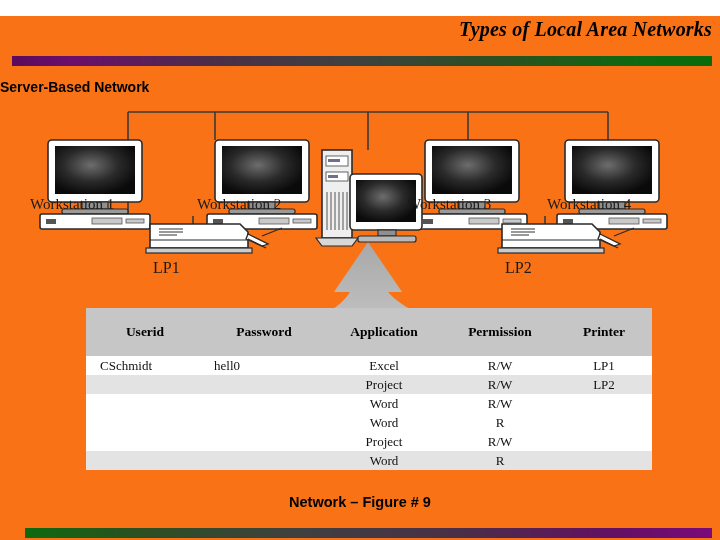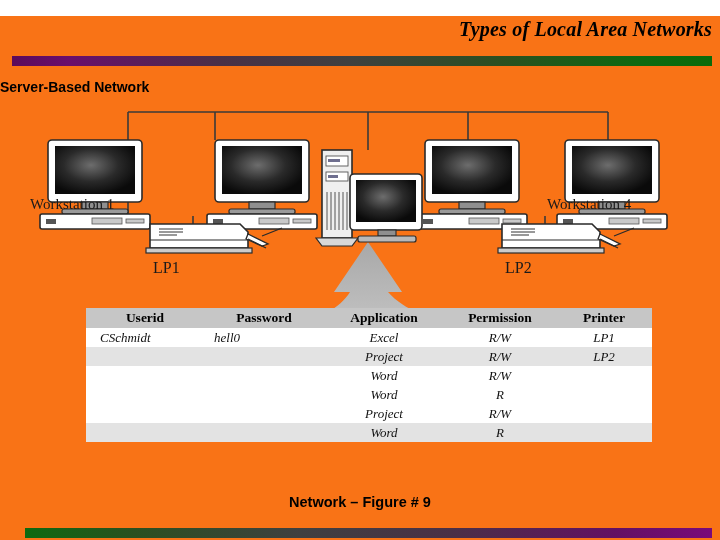--- a/index.html
+++ b/index.html
@@ -82,32 +82,31 @@
     border-collapse:collapse;
     font-family:"Liberation Serif", serif;
     font-size:13px;
     color:#111;
     table-layout:fixed;
   }
   #perm-table th{
     background:#c6c6c6;
     font-weight:bold;
     font-size:13.5px;
-    height:20px;
-    padding:0;
+    height:32px;
+    padding:8px;
     text-align:center;
     color:#000;
   }
   #perm-table td{
     height:19px;
     padding:0 4px;
     text-align:center;
     color:#111;
     border:none;
-    font-style:italic;
   }
   #perm-table tr.odd td{background:#ffffff;}
   #perm-table tr.even td{background:#e3e3e3;}
   #perm-table td.c-user{text-align:left;padding-left:14px;}
   #perm-table td.c-pass{text-align:left;padding-left:10px;}
   .col-user{width:118px;}
   .col-pass{width:120px;}
   .col-app{width:120px;}
   .col-perm{width:112px;}
   .col-print{width:96px;}
@@ -256,20 +255,22 @@
           <line x1="511" y1="136" x2="535" y2="136"></line>
           <line x1="511" y1="139" x2="529" y2="139"></line>
         </g>
         <path d="M600 138 L620 148 L614 150 L598 143 Z" fill="#ffffff" stroke="#2a2a2a" stroke-width="1.3"></path>
         <path d="M614 140 L634 132" stroke="#2a2a2a" stroke-width="1.3" fill="none"></path>
         <path d="M600 143 L618 152" stroke="#2a2a2a" stroke-width="1.3" fill="none"></path>
       </g>
     </svg>
 
     <div class="node-label ws-label" style="left:30px;top:100px;">Workstation 1</div>
+    <div class="node-label ws-label" style="left:197px;top:100px;">Workstation 2</div>
+    <div class="node-label ws-label" style="left:407px;top:100px;">Workstation 3</div>
     <div class="node-label ws-label" style="left:547px;top:100px;">Workstation 4</div>
 
 
     <div class="node-label lp-label" style="left:153px;top:163px;">LP1</div>
     <div class="node-label lp-label" style="left:505px;top:163px;">LP2</div>
   </div>
 
   <table id="perm-table">
     <colgroup>
       <col class="col-user">

